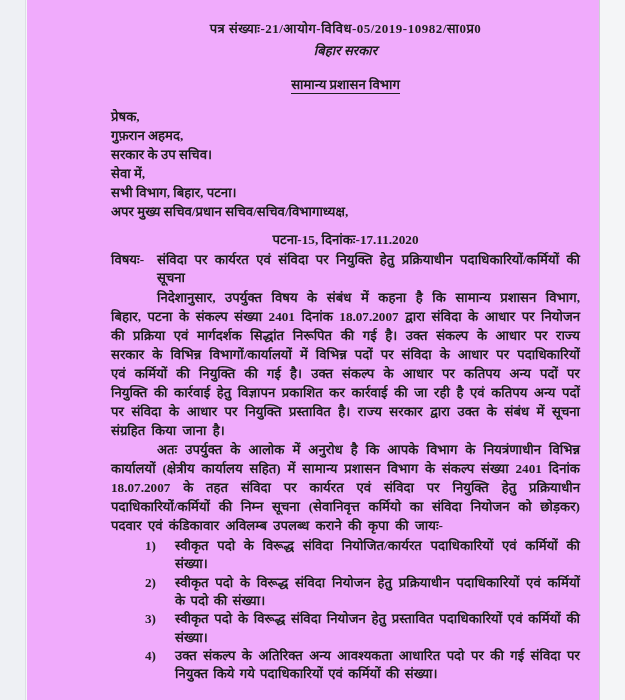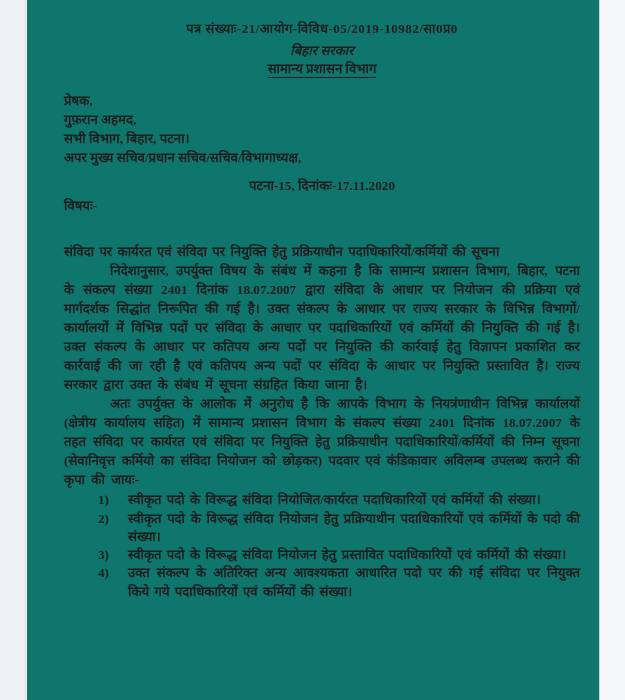--- a/index.html
+++ b/index.html
@@ -15,35 +15,35 @@
   .left-strip {
     position: absolute; left: 0; top: 0; bottom: 0; width: 26px;
     background: #eef0f4; border-right: 1px solid #dcdfe5;
   }
   .edge-line {
     position: absolute; top: 0; bottom: 0; right: 25px; width: 1px;
     background: #cdd0d4;
   }
   .page {
     position: absolute; left: 27px; right: 26px; top: 0; bottom: 0;
-    background: #0f766e;
-    padding: 20px 19px 10px 37px;
+    background: #f0abfc;
+    padding: 20px 19px 10px 84px;
     font-weight: bold;
     font-size: 13.2px;
     line-height: 18.5px;
   }
   .centered { text-align: center; }
   .letter-no { font-size: 13px; letter-spacing: 0.5px; }
   .govt { margin-top: 3px; font-style: italic; }
-  .dept-wrap { margin-top: 0; margin-bottom: 13px; }
+  .dept-wrap { margin-top: 16px; margin-bottom: 13px; }
   .dept { border-bottom: 1.5px solid #1e1e1e; padding-bottom: 1px; }
   .addr-line { margin-top: 0.5px; }
   .indent1 { }
   .place-date { text-align: center; margin-top: 10px; }
-  .subject-row { display: flex; margin-top: 1px; line-height: 18.8px; flex-direction: column; }
+  .subject-row { display: flex; margin-top: 1px; line-height: 18.8px; }
   .subject-label { flex: 0 0 46px; }
   .subject-text { flex: 1; text-align: justify; word-spacing: 2px; }
   .salutation { margin-top: 0.5px; }
   .para {
     text-align: justify;
     text-indent: 46px;
     line-height: 19px;
     word-spacing: 3px;
   }
   .list { margin-top: 2px; }
@@ -61,21 +61,23 @@
   <div class="page">
 
     <div class="centered letter-no">पत्र संख्याः-21/आयोग-विविध-05/2019-10982/सा0प्र0</div>
     <div class="centered govt">बिहार सरकार</div>
     <div class="centered dept-wrap">
       <span class="dept">सामान्य प्रशासन विभाग</span>
     </div>
 
     <div class="addr-line">प्रेषक,</div>
     <div class="addr-line indent1">गुफ़रान अहमद,</div>
+    <div class="addr-line indent1">सरकार के उप सचिव।</div>
 
+    <div class="addr-line">सेवा में,</div>
     <div class="addr-line indent1">सभी विभाग, बिहार, पटना।</div>
     <div class="addr-line indent1">अपर मुख्य सचिव/प्रधान सचिव/सचिव/विभागाध्यक्ष,</div>
 
     <div class="place-date">पटना-15, दिनांकः-17.11.2020</div>
 
     <div class="subject-row">
       <span class="subject-label">विषयः-</span>
       <span class="subject-text">
         <span>संविदा पर कार्यरत एवं संविदा पर नियुक्ति हेतु प्रक्रियाधीन पदाधिकारियों/कर्मियों की सूचना</span><br>
       </span>

